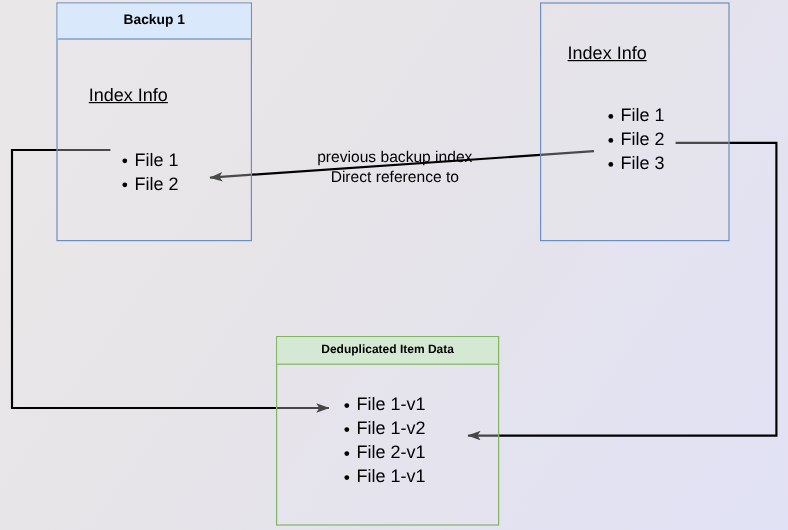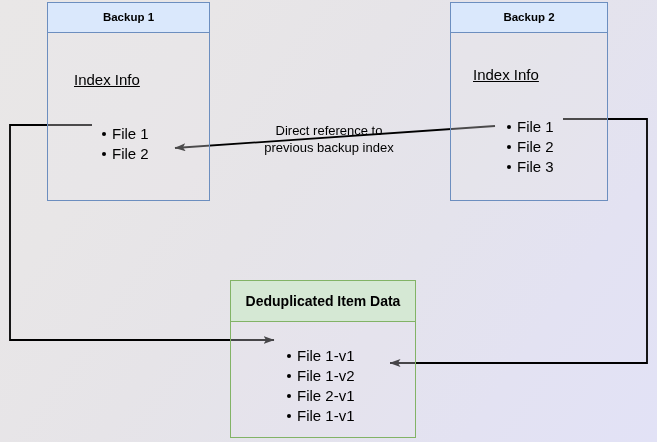--- a/index.html
+++ b/index.html
@@ -53,22 +53,22 @@
   }
   .node-blue > .node-header {
     background: #dae8fc;
     border-bottom: 1.4px solid #6c8ebf;
     font-size: 11.5px;
     height: 30px;
   }
   .node-green > .node-header {
     background: #d5e8d4;
     border-bottom: 1.4px solid #82b366;
-    font-size: 14px;
-    height: 41px;
+    font-size: 10px;
+    height: 23px;
   }
   .node-body {
     position: relative;
     flex: 1;
   }
   .index-label {
     position: absolute;
     font-size: 15px;
     color: #000;
     white-space: nowrap;
@@ -130,21 +130,20 @@
     <div class="node-body">
       <div class="index-label" style="left:26px; top:38px;">Index Info</div>
       <ul class="file-list" style="left:50px; top:91px;">
         <li>File 1</li>
         <li>File 2</li>
       </ul>
     </div>
   </div>
 
   <div class="node node-blue" style="left:450px; top:2px; width:158px; height:199px;">
-    <div class="node-header">Backup 2</div>
     <div class="node-body">
       <div class="index-label" style="left:22px; top:33px;">Index Info</div>
       <ul class="file-list" style="left:52px; top:84px;">
         <li>File 1</li>
         <li>File 2</li>
         <li>File 3</li>
       </ul>
     </div>
   </div>
 
@@ -154,17 +153,17 @@
       <ul class="file-list" style="left:52px; top:24px;">
         <li>File 1-v1</li>
         <li>File 1-v2</li>
         <li>File 2-v1</li>
         <li>File 1-v1</li>
       </ul>
     </div>
   </div>
 
   <div class="edge-label" style="left:249px; top:122px; width:160px;">
+    <div>previous backup index</div>
     <div>Direct reference to</div>
-    <div>previous backup index</div>
   </div>
 
 </div>
 
 </body></html>

